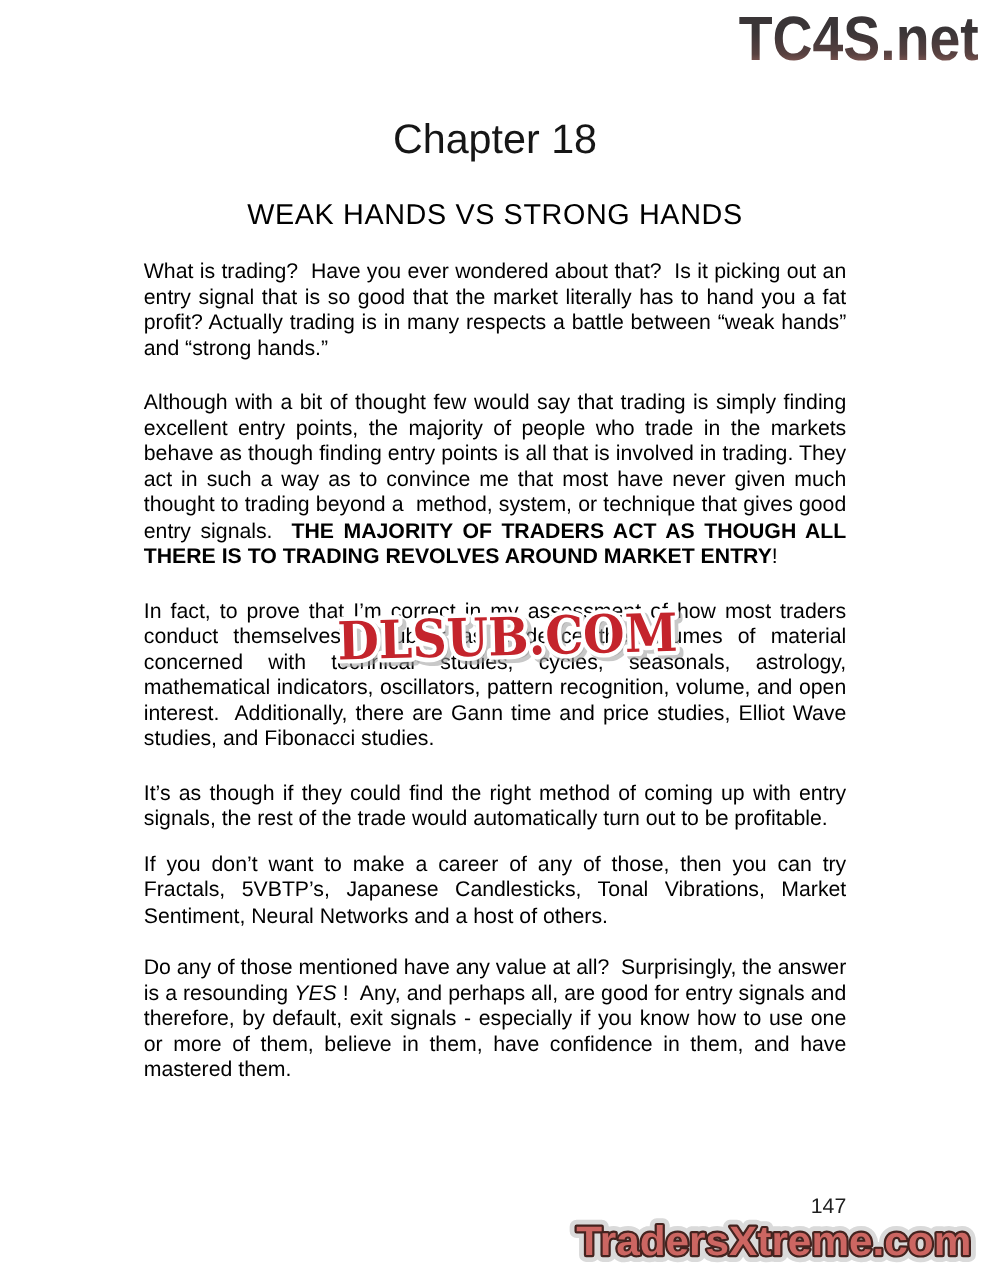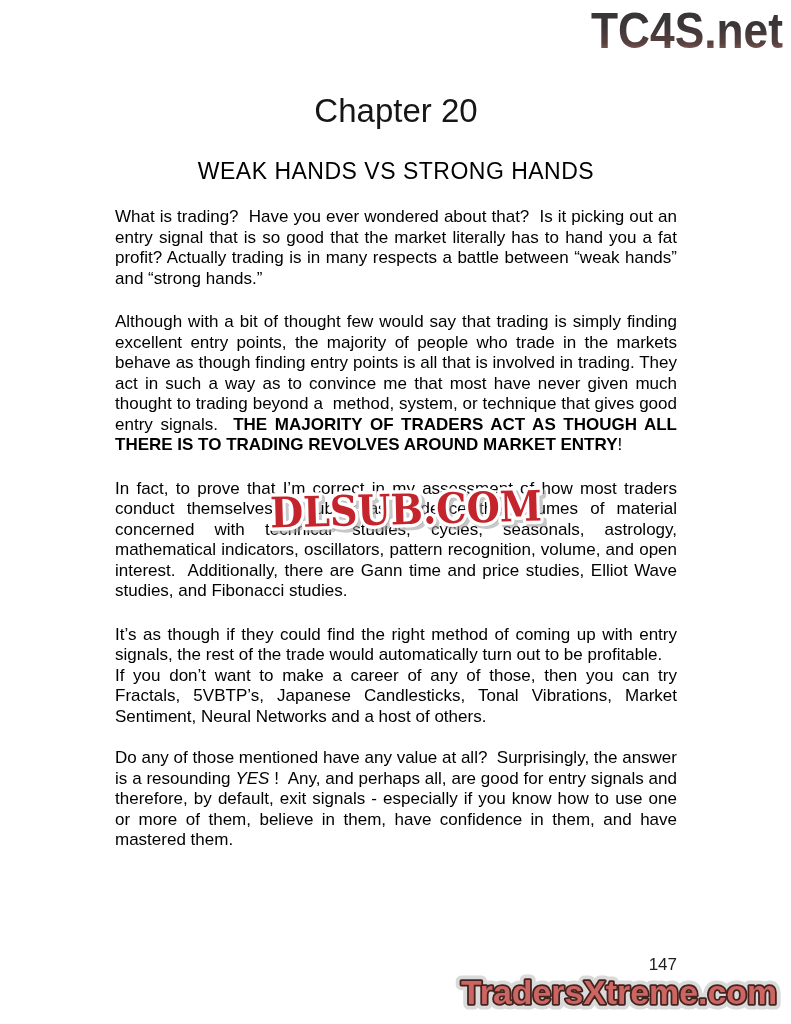--- a/index.html
+++ b/index.html
@@ -36,21 +36,21 @@
     color:#000000;
   }
   .content p{
     margin:23px 0 0 0;
     font-size:17px;
     line-height:20.5px;
     text-align:justify;
     color:#000000;
   }
   .content p.first-par{margin-top:24px;}
-  .content p.no-gap{margin-top:0;}
+  .content p.no-gap{margin-top:16px;}
   .content p.last-par{margin-top:21px;}
   .content b{font-weight:700;}
   .content b.bi{font-weight:400;font-style:italic;}
   .page-number{
     position:absolute;
     left:115px;width:562px;
     top:955px;
     text-align:right;
     font-size:17px;
     color:#1e1e1e;
@@ -76,21 +76,21 @@
         <stop offset="0.40" stop-color="#3a3537"></stop>
         <stop offset="0.72" stop-color="#584140"></stop>
         <stop offset="0.90" stop-color="#95655e"></stop>
         <stop offset="1" stop-color="#c9a09a"></stop>
       </linearGradient>
     </defs>
     <text x="204" y="46" text-anchor="end" font-family="Liberation Sans, sans-serif" font-size="50" font-weight="bold" textLength="192" lengthAdjust="spacingAndGlyphs" fill="url(#tc4sGrad)">TC4S.net</text>
   </svg>
 
   <div class="content">
-    <h1 class="chapter-heading">Chapter 20</h1>
+    <h1 class="chapter-heading">Chapter 18</h1>
     <h2 class="chapter-subtitle">WEAK HANDS VS STRONG HANDS</h2>
 
     <p class="first-par">What is trading?&nbsp; Have you ever wondered about that?&nbsp; Is it picking out an entry signal that is so good that the market literally has to hand you a fat profit? Actually trading is in many respects a battle between “weak hands” and “strong hands.”</p>
 
     <p><span>Although with a bit of thought few would say that trading is simply finding excellent entry points, the majority of people who trade in the markets behave as though finding entry points is all that is involved in trading. They act in such a way as to convince me that most have never given much thought to trading beyond a&nbsp; method, system, or technique that gives good entry signals.&nbsp; </span><b>THE MAJORITY OF TRADERS ACT AS THOUGH ALL THERE IS TO TRADING REVOLVES AROUND MARKET ENTRY</b><span>!</span></p>
 
     <p>In fact, to prove that I’m correct in my assessment of how most traders conduct themselves, I submit as evidence the volumes of material concerned with technical studies, cycles, seasonals, astrology, mathematical indicators, oscillators, pattern recognition, volume, and open interest.&nbsp; Additionally, there are Gann time and price studies, Elliot Wave studies, and Fibonacci studies.</p>
 
     <p>It’s as though if they could find the right method of coming up with entry signals, the rest of the trade would automatically turn out to be profitable.</p>
     <p class="no-gap">If you don’t want to make a career of any of those, then you can try Fractals, 5VBTP’s, Japanese Candlesticks, Tonal Vibrations, Market Sentiment, Neural Networks and a host of others.</p>

